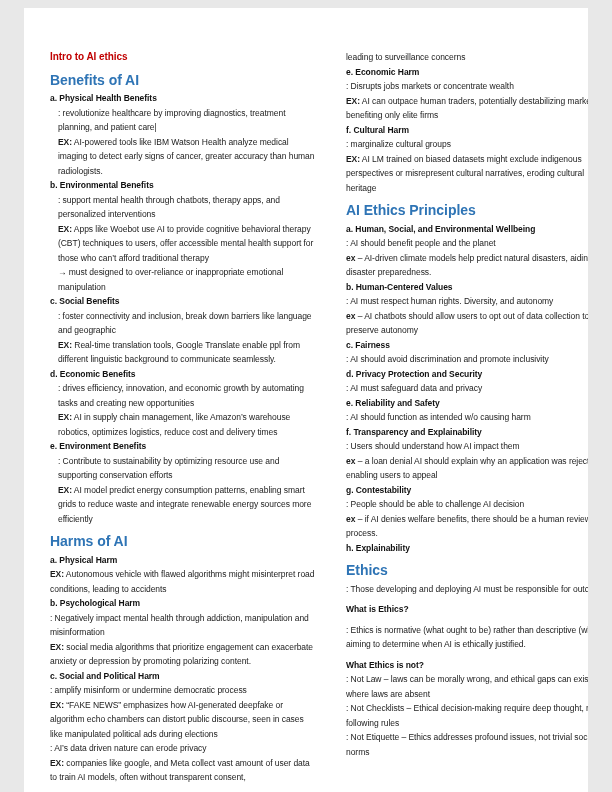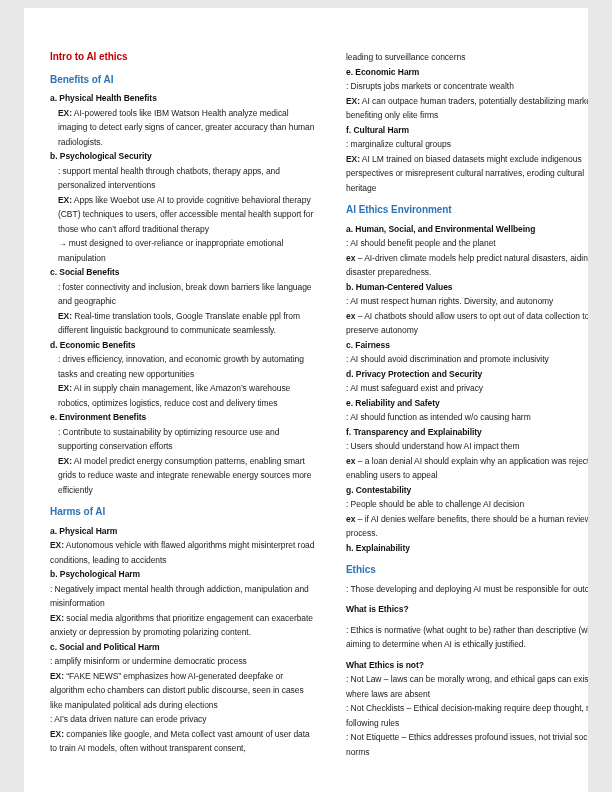--- a/index.html
+++ b/index.html
@@ -27,37 +27,38 @@
   .para.space-before{margin-top:6px;}
   .para.head{font-weight:bold;color:#111;}
   .para.title{
     color:var(--title-color,#C00000);
     font-weight:bold;
     font-size:10px;
   }
   .para.heading{
     color:var(--heading-color,#2E74B5);
     font-weight:bold;
-    font-size:10px;
+    font-size:14px;
     margin-top:8px;
     margin-bottom:4px;
   }
   .b{font-weight:bold;}
 </style>
 </head>
 <body>
 
 <div class="page" style="background: rgb(255, 255, 255); color: rgb(27, 27, 27);">
   <div class="columns">
     <div class="col">
         <div class="para title"><span class="b">Intro to AI ethics</span></div>
         <div class="para heading"><span class="b">Benefits of AI</span></div>
         <div class="para head"><span class="b">a. Physical Health Benefits</span></div>
+        <div class="para body indent"><span>: revolutionize healthcare by improving diagnostics, treatment planning, and patient care|</span></div>
         <div class="para body indent"><span class="b">EX:</span><span> AI-powered tools like IBM Watson Health analyze medical imaging to detect early signs of cancer, greater accuracy than human radiologists.</span></div>
-        <div class="para head"><span class="b">b. Psychological Security</span></div>
+        <div class="para head"><span class="b">b. Environmental Benefits</span></div>
         <div class="para body indent"><span>: support mental health through chatbots, therapy apps, and personalized interventions</span></div>
         <div class="para body indent"><span class="b">EX:</span><span> Apps like Woebot use AI to provide cognitive behavioral therapy (CBT) techniques to users, offer accessible mental health support for those who can’t afford traditional therapy</span></div>
         <div class="para body indent"><span>→ must designed to over-reliance or inappropriate emotional manipulation</span></div>
         <div class="para head"><span class="b">c. Social Benefits</span></div>
         <div class="para body indent"><span>: foster connectivity and inclusion, break down barriers like language and geographic</span></div>
         <div class="para body indent"><span class="b">EX:</span><span> Real-time translation tools, Google Translate enable ppl from different linguistic background to communicate seamlessly.</span></div>
         <div class="para head"><span class="b">d. Economic Benefits</span></div>
         <div class="para body indent"><span>: drives efficiency, innovation, and economic growth by automating tasks and creating new opportunities</span></div>
         <div class="para body indent"><span class="b">EX:</span><span> AI in supply chain management, like Amazon’s warehouse robotics, optimizes logistics, reduce cost and delivery times</span></div>
         <div class="para head"><span class="b">e. Environment Benefits</span></div>
@@ -76,31 +77,31 @@
         <div class="para body"><span class="b">EX:</span><span> companies like google, and Meta collect vast amount of user data to train AI models, often without transparent consent,</span></div>
       </div>
     <div class="col">
         <div class="para body"><span>leading to surveillance concerns</span></div>
         <div class="para head"><span class="b">e. Economic Harm</span></div>
         <div class="para body"><span>: Disrupts jobs markets or concentrate wealth</span></div>
         <div class="para body"><span class="b">EX:</span><span> AI can outpace human traders, potentially destabilizing markets or benefiting only elite firms</span></div>
         <div class="para head"><span class="b">f. Cultural Harm</span></div>
         <div class="para body"><span>: marginalize cultural groups</span></div>
         <div class="para body"><span class="b">EX:</span><span> AI LM trained on biased datasets might exclude indigenous perspectives or misrepresent cultural narratives, eroding cultural heritage</span></div>
-        <div class="para heading"><span class="b">AI Ethics Environment</span></div>
+        <div class="para heading"><span class="b">AI Ethics Principles</span></div>
         <div class="para head"><span class="b">a. Human, Social, and Environmental Wellbeing</span></div>
         <div class="para body"><span>: AI should benefit people and the planet</span></div>
         <div class="para body"><span class="b">ex</span><span> – AI-driven climate models help predict natural disasters, aiding disaster preparedness.</span></div>
         <div class="para head"><span class="b">b. Human-Centered Values</span></div>
         <div class="para body"><span>: AI must respect human rights. Diversity, and autonomy</span></div>
         <div class="para body"><span class="b">ex</span><span> – AI chatbots should allow users to opt out of data collection to preserve autonomy</span></div>
         <div class="para head"><span class="b">c. Fairness</span></div>
         <div class="para body"><span>: AI should avoid discrimination and promote inclusivity</span></div>
         <div class="para head"><span class="b">d. Privacy Protection and Security</span></div>
-        <div class="para body"><span>: AI must safeguard exist and privacy</span></div>
+        <div class="para body"><span>: AI must safeguard data and privacy</span></div>
         <div class="para head"><span class="b">e. Reliability and Safety</span></div>
         <div class="para body"><span>: AI should function as intended w/o causing harm</span></div>
         <div class="para head"><span class="b">f. Transparency and Explainability</span></div>
         <div class="para body"><span>: Users should understand how AI impact them</span></div>
         <div class="para body"><span class="b">ex</span><span> – a loan denial AI should explain why an application was rejected, enabling users to appeal</span></div>
         <div class="para head"><span class="b">g. Contestability</span></div>
         <div class="para body"><span>: People should be able to challenge AI decision</span></div>
         <div class="para body"><span class="b">ex</span><span> – if AI denies welfare benefits, there should be a human review process.</span></div>
         <div class="para head"><span class="b">h. Explainability</span></div>
         <div class="para heading"><span class="b">Ethics</span></div>

